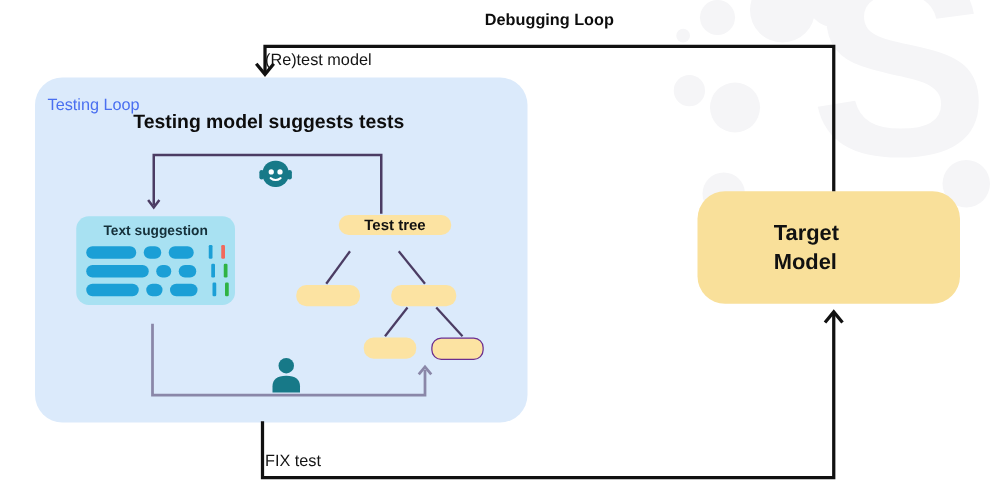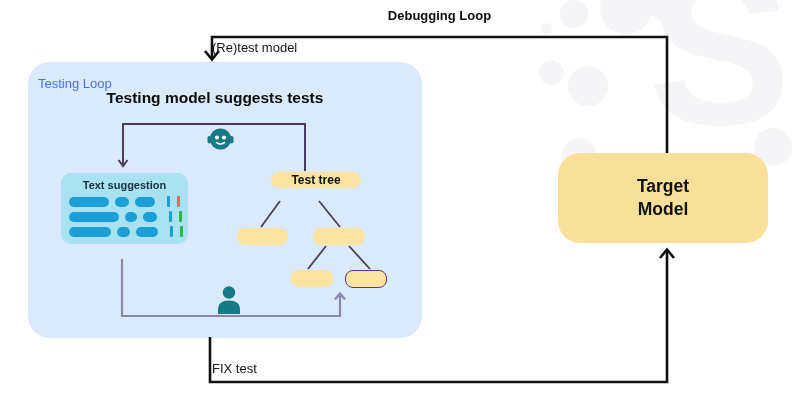--- a/index.html
+++ b/index.html
@@ -65,21 +65,21 @@
   .node-2{left:313px;top:228px;width:52px;}
   .node-3{left:291px;top:270px;width:42px;}
   .node-4{left:345px;top:270px;width:40px;height:16px;border:1.6px solid var(--node-outline-purple);}
   
   .target-box{
     position:absolute;left:558px;top:153px;width:210px;height:90px;
     background:var(--target-yellow);border-radius:22px;
     display:flex;align-items:center;justify-content:center;
   }
   .target-label{
-    width:88px;text-align:center;font-size:17.5px;font-weight:700;
+    width:88px;text-align:left;font-size:17.5px;font-weight:700;
     line-height:1.32;color:#111;
   }
   
   .icon-abs{position:absolute;}
   svg{display:block;}
   .lines-overlay{position:absolute;left:0;top:0;pointer-events:none;}
 </style>
 </head>
 <body>
 

